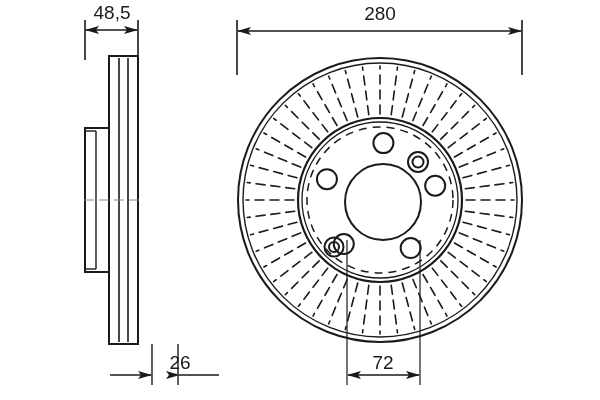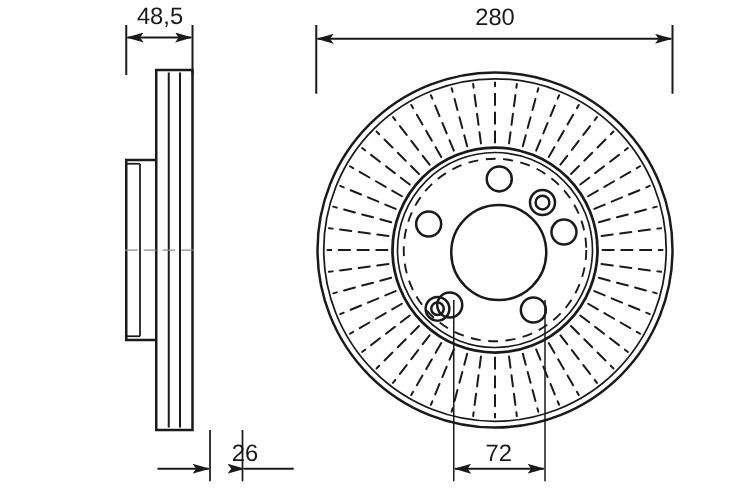--- a/index.html
+++ b/index.html
@@ -10,21 +10,21 @@
   }
   body {
     width: 600px;
     height: 400px;
     position: relative;
     overflow: hidden;
     font-family: "Liberation Sans", sans-serif;
   }
   #drawing-root {
     position: absolute;
-    left: 16px;
+    left: 0;
     top: 0;
     width: 532px;
     height: 400px;
   }
   svg.sheet {
     display: block;
     width: 600px;
     height: 400px;
     background: #ffffff;
   }

